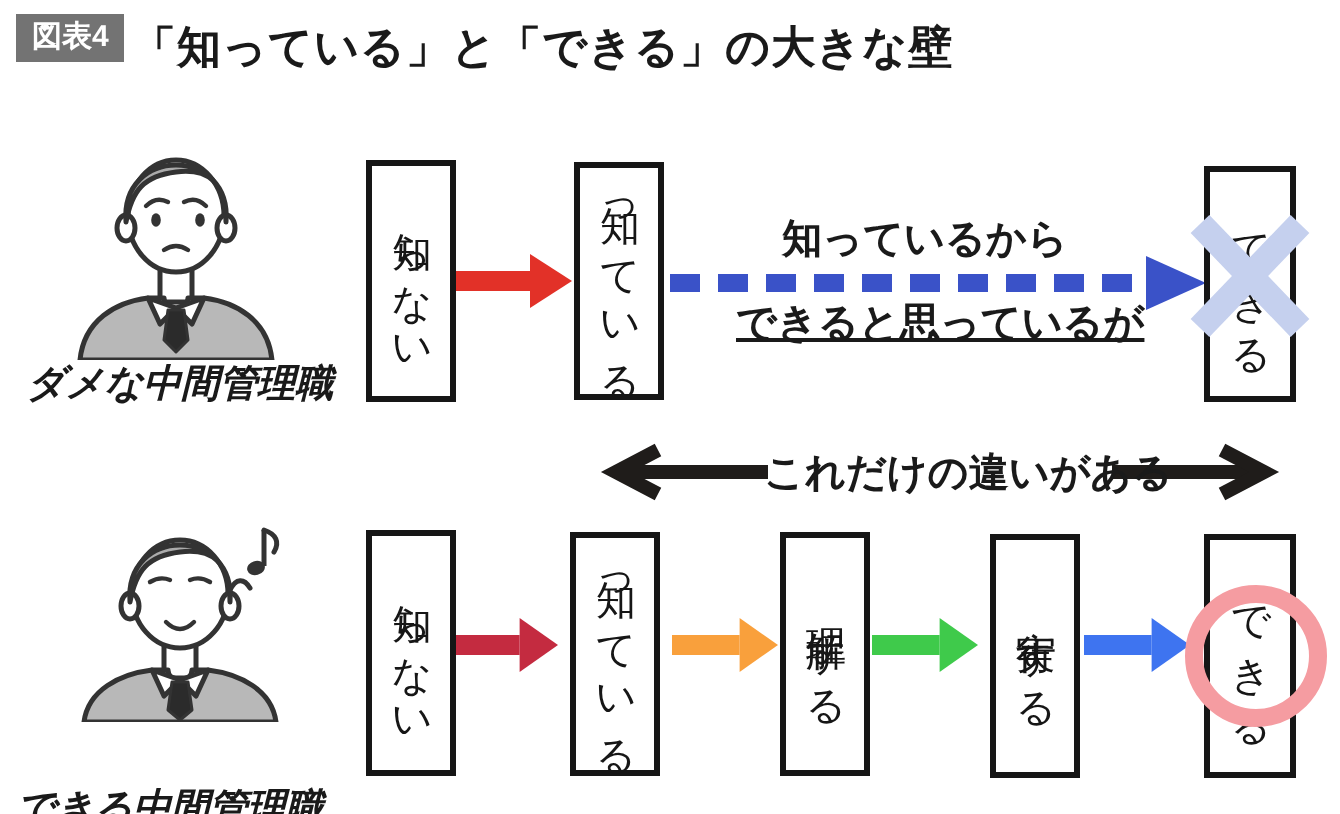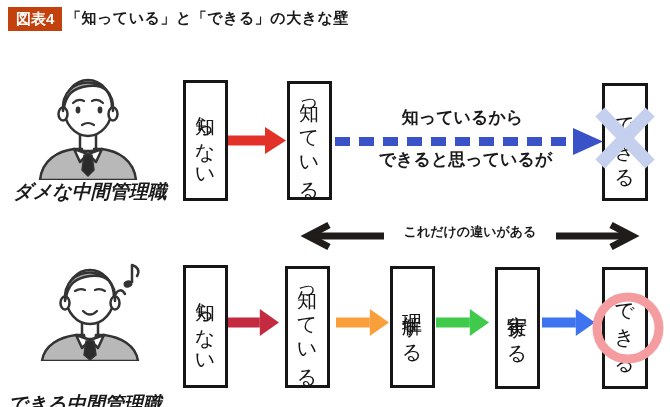--- a/index.html
+++ b/index.html
@@ -1,35 +1,35 @@
 <!DOCTYPE html>
 <html><head>
 <meta charset="utf-8">
 <style>
   html,body{margin:0;padding:0;background:#fff;}
   .canvas{
     position:relative;width:670px;height:407px;background:#ffffff;
     font-family:"Liberation Sans","DejaVu Sans",sans-serif;color:#1a1a1a;overflow:hidden;
   }
   .badge{
-    position:absolute;left:8px;top:7px;background:#c2410c;color:#fff;
+    position:absolute;left:8px;top:7px;background:#737373;color:#fff;
     font-weight:bold;font-size:15px;padding:3px 8px;line-height:1.2;
   }
   .title{
-    position:absolute;left:66px;top:9px;font-weight:bold;font-size:15px;letter-spacing:0.5px;
+    position:absolute;left:66px;top:9px;font-weight:bold;font-size:22px;letter-spacing:0.5px;
   }
   .box{
     position:absolute;border:3px solid #161616;background:#fff;
     display:flex;align-items:center;justify-content:center;z-index:1;box-sizing:border-box;
   }
   .vtext{
     writing-mode:vertical-rl;text-orientation:upright;
     font-size:20px;letter-spacing:3px;color:#161616;line-height:1;
   }
-  .note{position:absolute;font-weight:bold;font-size:17px;text-align:center;white-space:nowrap;}
+  .note{position:absolute;font-weight:bold;font-size:20px;text-align:center;white-space:nowrap;}
   .plabel{position:absolute;font-weight:bold;font-size:19px;text-align:center;white-space:nowrap;font-style:italic;}
   .abs{position:absolute;}
   .overlay{z-index:2;}
 </style>
 </head>
 <body>
 
 <div class="canvas">
 
   <span class="badge">図表4</span>
@@ -79,41 +79,41 @@
       <rect x="96" y="9" width="15" height="9"></rect>
       <rect x="120" y="9" width="15" height="9"></rect>
       <rect x="144" y="9" width="15" height="9"></rect>
       <rect x="168" y="9" width="15" height="9"></rect>
       <rect x="192" y="9" width="15" height="9"></rect>
       <rect x="216" y="9" width="15" height="9"></rect>
       <polygon points="238,0 268,13.5 238,27"></polygon>
     </g>
   </svg>
   <div class="note" style="left:375px;top:106px;width:175px;">知っているから</div>
-  <div class="note" style="left:368px;top:148px;width:195px;">できると思っているが</div>
+  <div class="note" style="left:368px;top:148px;width:195px;text-decoration:underline;">できると思っているが</div>
 
   <div class="box" style="left:602px;top:83px;width:46px;height:118px;">
     <span class="vtext">できる</span>
   </div>
   <svg class="abs overlay" style="left:592px;top:106px;" width="66" height="64" viewBox="0 0 66 64">
     <g stroke-width="13" stroke-linecap="butt" stroke="#c5d0ee">
       <line x1="8" y1="6" x2="58" y2="58"></line>
       <line x1="58" y1="6" x2="8" y2="58"></line>
     </g>
   </svg>
 
   <svg class="abs" style="left:300px;top:221px;" width="340" height="30" viewBox="0 0 340 30">
     <g stroke="#1f1c1a" stroke-width="7" fill="none" stroke-linecap="butt">
       <path d="M29,4 L8,15 L29,26"></path>
       <line x1="8" y1="15" x2="84" y2="15"></line>
       <line x1="256" y1="15" x2="332" y2="15"></line>
       <path d="M311,4 L332,15 L311,26"></path>
     </g>
   </svg>
-  <div class="note" style="left:382px;top:223px;width:176px;font-size:13px;">これだけの違いがある</div>
+  <div class="note" style="left:382px;top:223px;width:176px;font-size:20px;">これだけの違いがある</div>
 
   <svg class="abs" style="left:28px;top:257px;" width="122" height="104" viewBox="0 0 122 104">
     <g stroke="#333" stroke-width="2.5" stroke-linejoin="round" stroke-linecap="round">
       <rect x="54" y="60" width="16" height="22" rx="3" fill="#fff"></rect>
       <path d="M14,104 C16,88 32,80 48,78 L56,78 C56,85 68,85 68,78 L76,78 C92,80 108,88 110,104 Z" fill="#b8b8b8"></path>
       <path d="M48,78 L62,83 L54,91 Z" fill="#fff"></path>
       <path d="M76,78 L62,83 L70,91 Z" fill="#fff"></path>
       <path d="M58,84 L66,84 L68,98 L62,103 L56,98 Z" fill="#2b2b2b" stroke-width="1.5"></path>
       <ellipse cx="62" cy="40" rx="24" ry="27" fill="#fff"></ellipse>
       <ellipse cx="37" cy="46" rx="4.5" ry="6.5" fill="#fff"></ellipse>

